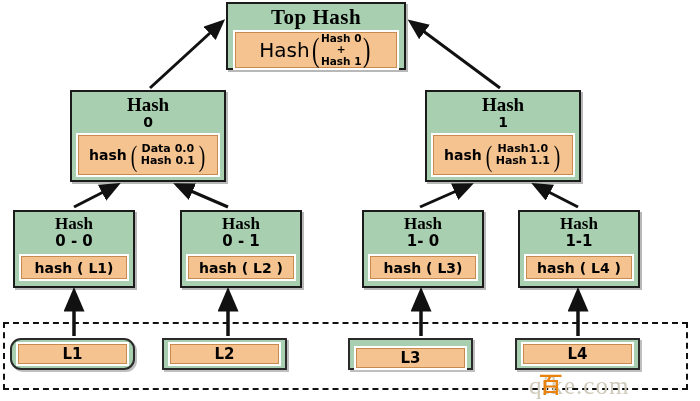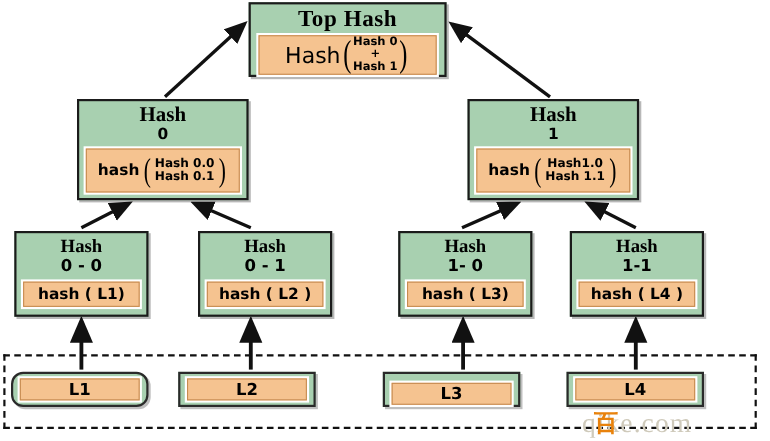--- a/index.html
+++ b/index.html
@@ -197,21 +197,21 @@
     </div>
   </div>
 
   <div class="node mid" id="hash-0">
     <div class="title">Hash</div>
     <div class="sub">0</div>
     <div class="inner">
       <span>hash</span>
       <span class="paren">(</span>
       <span class="stack">
-        <span>Hash 0.0</span>
+        <span>Data 0.0</span>
         <span>Hash 0.1</span>
       </span>
       <span class="paren">)</span>
     </div>
   </div>
 
   <div class="node mid" id="hash-1">
     <div class="title">Hash</div>
     <div class="sub">1</div>
     <div class="inner">

